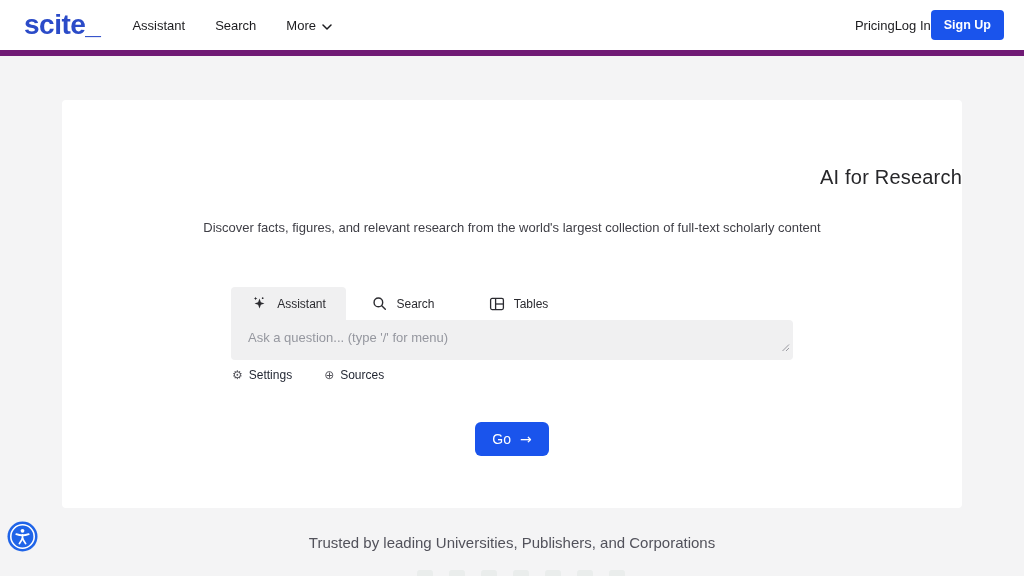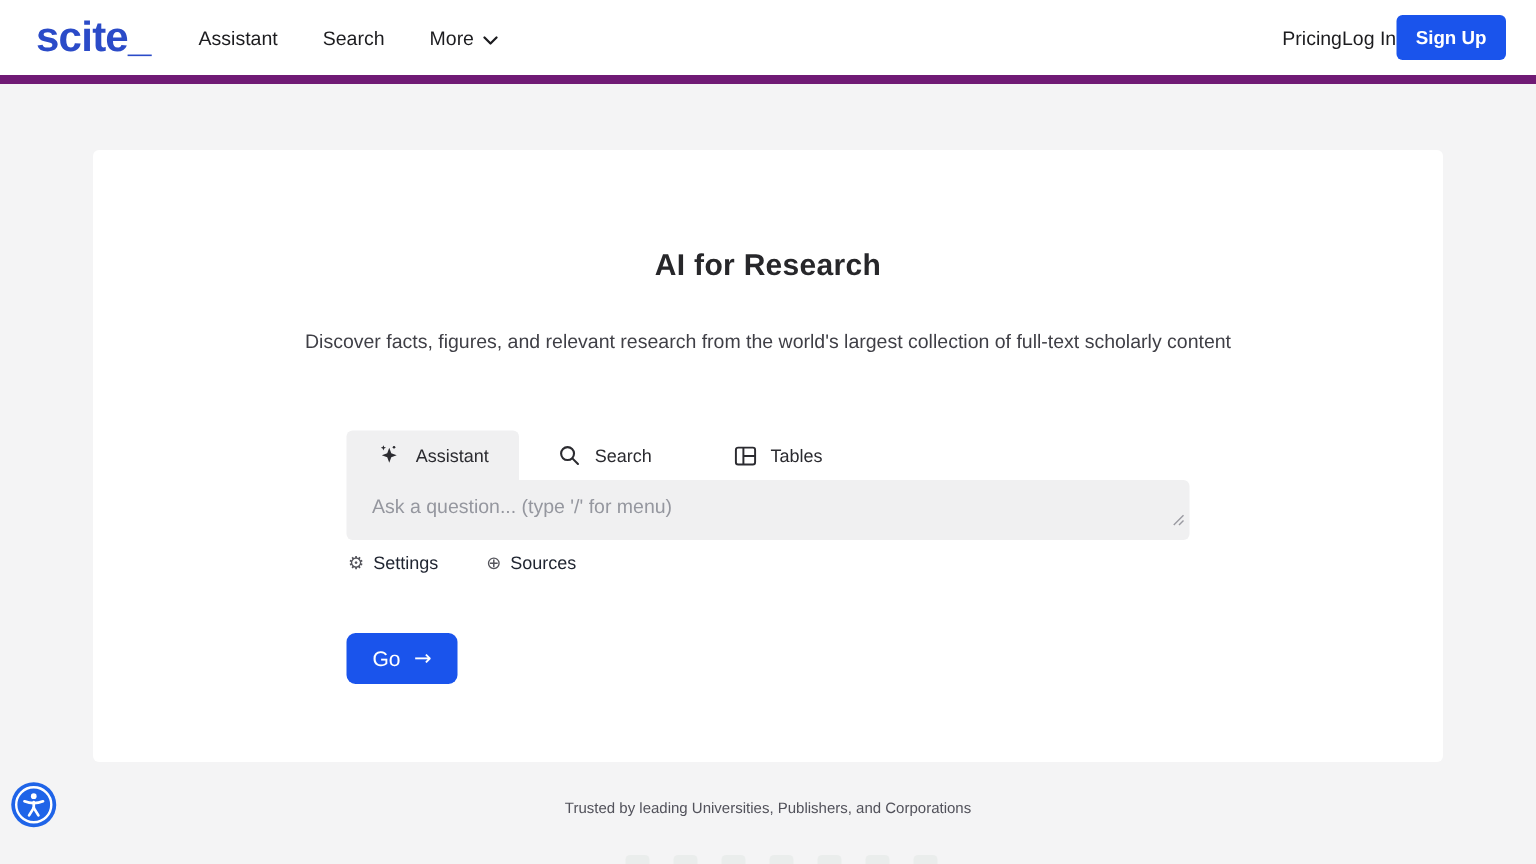--- a/index.html
+++ b/index.html
@@ -57,23 +57,23 @@
   
   .main-card {
     width: 900px;
     height: 408px;
     margin: 44px auto 0;
     background: #ffffff;
     border-radius: 4px;
   }
   .hero-title {
     padding-top: 66px;
-    text-align: center;
+    text-align: right;
     font-size: 20px;
-    font-weight: 700;
+    font-weight: 400;
     color: #27272a;
     letter-spacing: 0.2px;
   }
   .hero-subtitle {
     margin-top: 31px;
     text-align: center;
     font-size: 13px;
     color: #3f3f46;
   }
 
@@ -127,21 +127,21 @@
     color: #1f2430;
     cursor: pointer;
   }
   .meta-glyph {
     font-family: "DejaVu Sans", sans-serif;
     font-size: 12px;
     color: #55555c;
     line-height: 1;
   }
 
-  .go-row { display: flex; justify-content: flex-start; margin-top: 40px; }
+  .go-row { display: flex; justify-content: center; margin-top: 40px; }
   .btn-go {
     width: 74px;
     height: 34px;
     background: #1a54ec;
     color: #ffffff;
     border: none;
     border-radius: 6px;
     font-family: "Liberation Sans", sans-serif;
     font-size: 14px;
     font-weight: 500;
@@ -150,21 +150,21 @@
     align-items: center;
     justify-content: center;
     gap: 9px;
   }
   .go-arrow { font-family: "DejaVu Sans", sans-serif; font-size: 14px; line-height: 1; }
 
   
   .trusted-line {
     margin-top: 26px;
     text-align: center;
-    font-size: 10px;
+    font-size: 15px;
     color: #52525b;
   }
   .logo-strip {
     position: absolute;
     bottom: 0;
     left: 417px;
     display: flex;
     gap: 16px;
   }
   .logo-stub {

